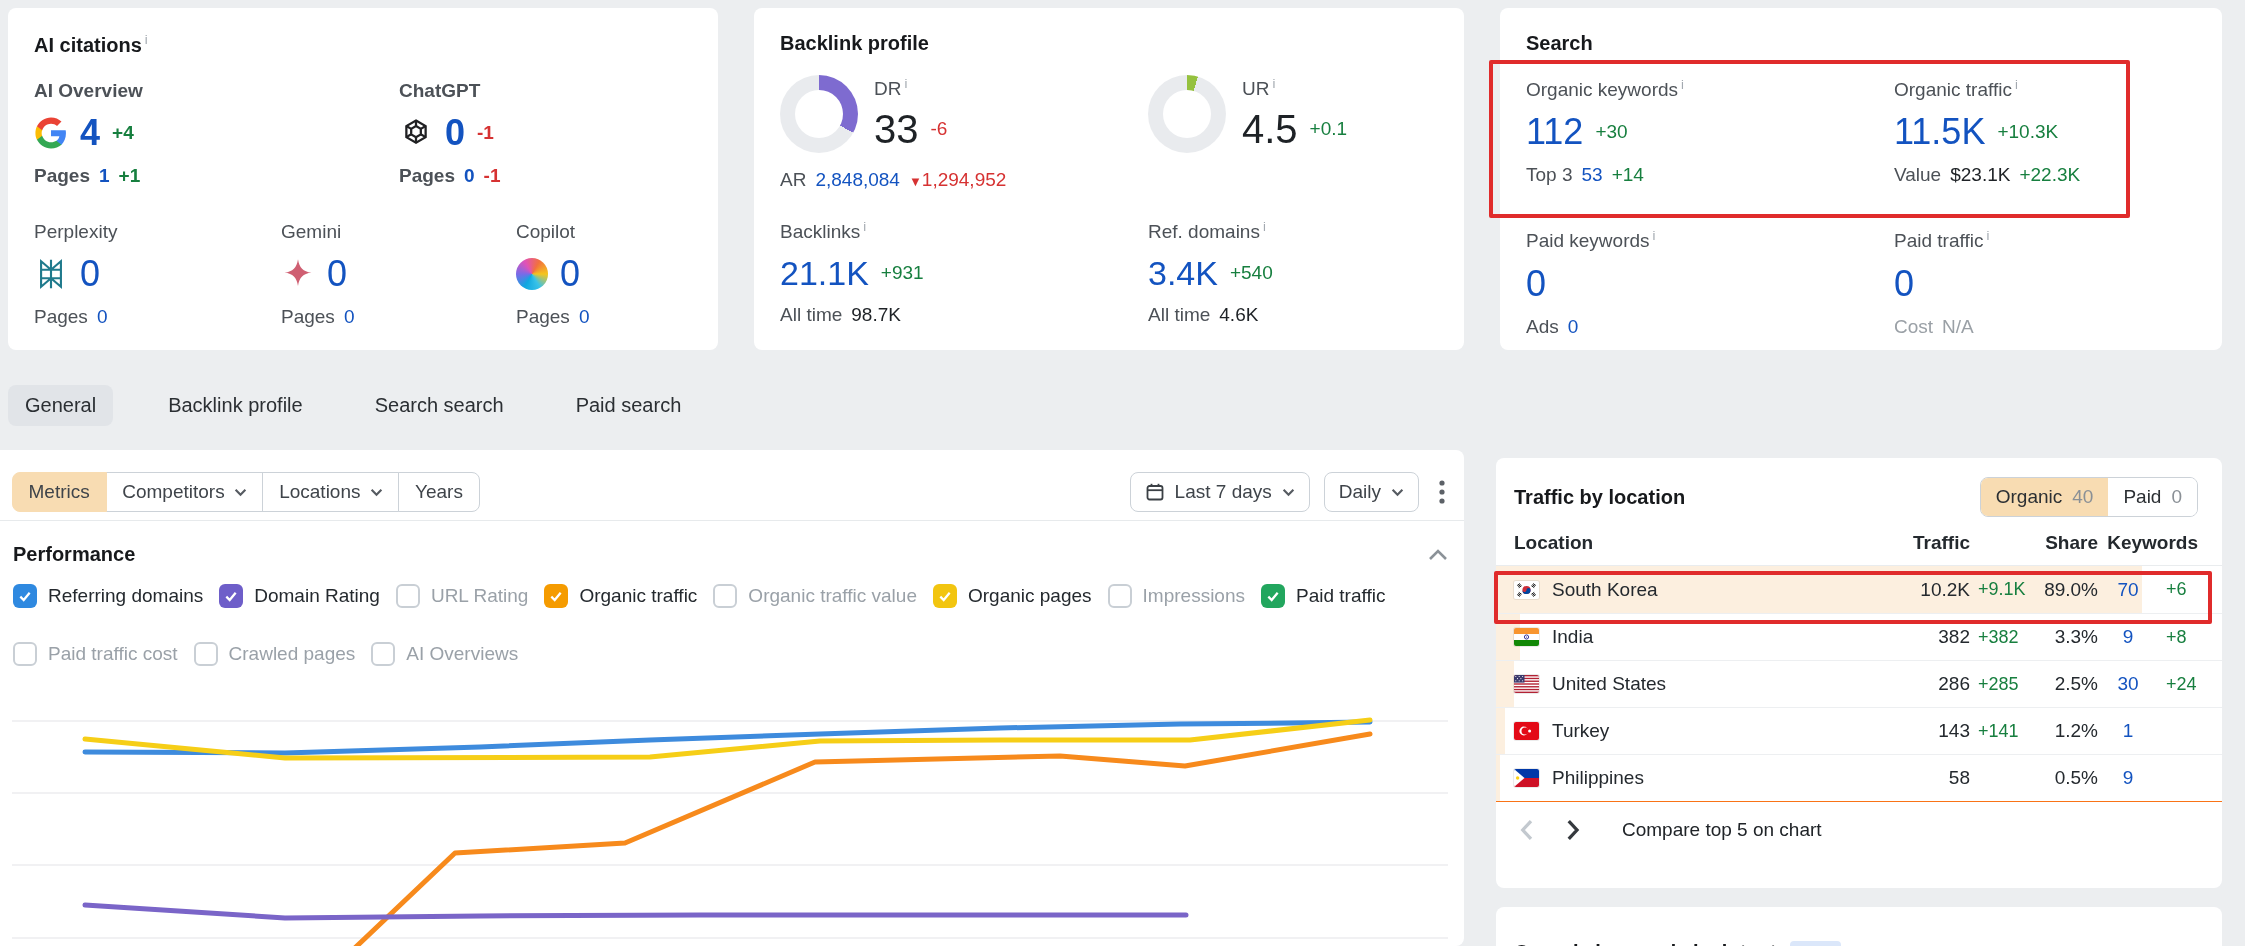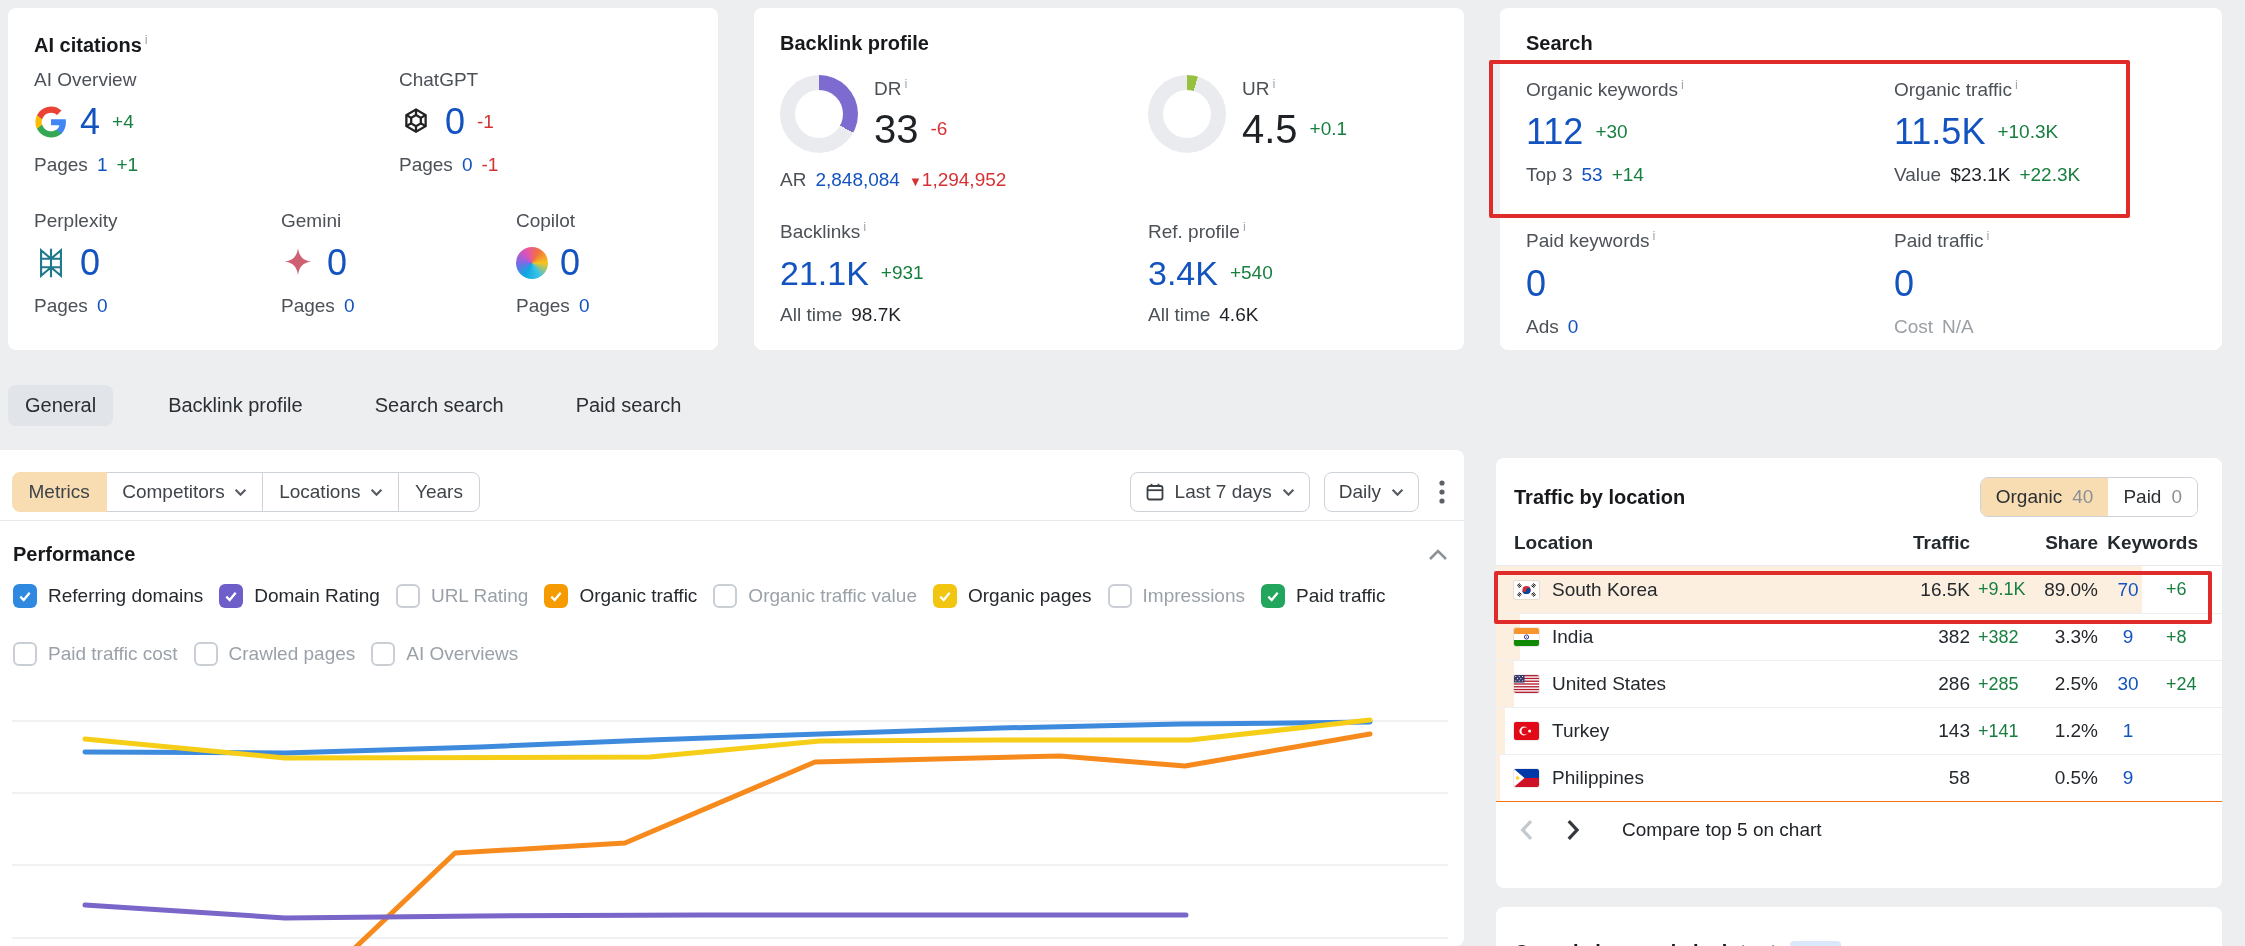--- a/index.html
+++ b/index.html
@@ -25,21 +25,21 @@
   .val-blue  { color:#1353c0; }
   .val-dark  { color:#1e2226; }
   .chg-green { color:#177f3f; }
   .chg-red   { color:#d63232; }
   .muted     { color:#9aa0a6; }
   .big-val { font-size:36px; line-height:1; }
   .val-row { display:flex; align-items:center; gap:12px; margin-top:13px; }
   .sub-row { margin-top:14px; font-size:19px; color:#4c5157; display:flex; gap:9px; align-items:baseline; }
 
   .ai-row { display:flex; }
-  .ai-row1 { margin-top:12px; }
+  .ai-row1 { margin-top:23px;font-weight:bold; }
   .ai-row2 { margin-top:34px; }
   .ai-item1 { width:365px; }
   .ai-r2-item1 { width:247px; }
   .ai-r2-item2 { width:235px; }
   .ai-icon { width:34px; height:34px; display:inline-flex; }
   .ai-icon svg { width:100%; height:100%; }
   .copilot-disc { width:32px; height:32px; border-radius:50%;
     background: conic-gradient(from 210deg, #0fa7e0, #7a6ae8, #e052b8, #f2703f, #f5c51d, #39c2e8, #0fa7e0); }
 
   .bl-row1 { display:flex; margin-top:20px; }
@@ -259,21 +259,21 @@
       <div class="val-row">
           <span class="big-val-sm val-blue">21.1K</span>
           <span class="chg-green">+931</span>
         </div>
       <div class="sub-row">
           <span>All time</span>
           <span class="val-dark">98.7K</span>
         </div>
     </div>
     <div>
-      <div class="metric-label"><span>Ref. profile</span><sup class="info">i</sup></div>
+      <div class="metric-label"><span>Ref. domains</span><sup class="info">i</sup></div>
       <div class="val-row">
           <span class="big-val-sm val-blue">3.4K</span>
           <span class="chg-green">+540</span>
         </div>
       <div class="sub-row">
           <span>All time</span>
           <span class="val-dark">4.6K</span>
         </div>
     </div>
   </div>
@@ -509,21 +509,21 @@
               <g stroke="#1c1c1c" stroke-width="1">
                 <path d="M4 5.6l2.8-2M3.2 4.5l2.8-2M4.8 6.7l2.8-2"></path>
                 <path d="M18.2 3.6l2.8 2M19 2.5l2.8 2M17.4 4.7l2.8 2"></path>
                 <path d="M3.2 13.5l2.8 2M4 12.4l2.8 2M4.8 11.3l2.8 2"></path>
                 <path d="M18.2 14.4l2.8-2M19 15.5l2.8-2M17.4 13.3l2.8-2"></path>
               </g>
             </svg>
           </span>
           <span class="country">South Korea</span>
         </span>
-    <span class="r">16.5K</span>
+    <span class="r">10.2K</span>
     <span class="chg">+9.1K</span>
     <span class="r">89.0%</span>
     <span class="kw-val">70</span>
     <span class="chg">+6</span>
   </div>
       <div class="loc-grid loc-row" style="--share: 3.3%;">
     <span class="loc-name">
           <span class="flag">
             <svg viewBox="0 0 25 18">
               <rect width="25" height="6" fill="#f8952f"></rect>

